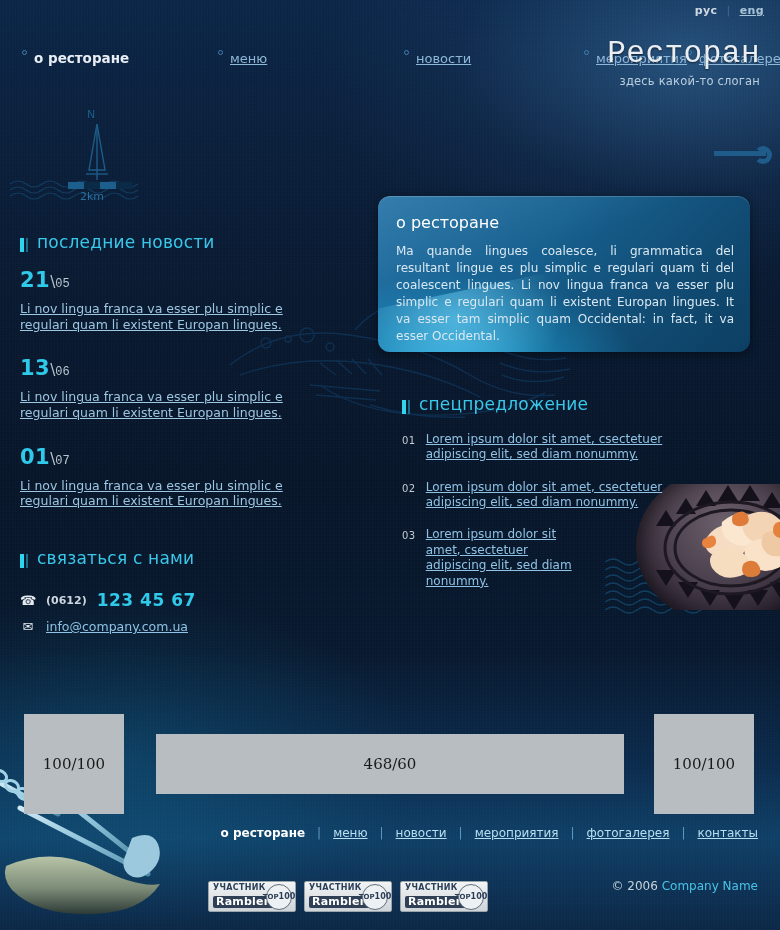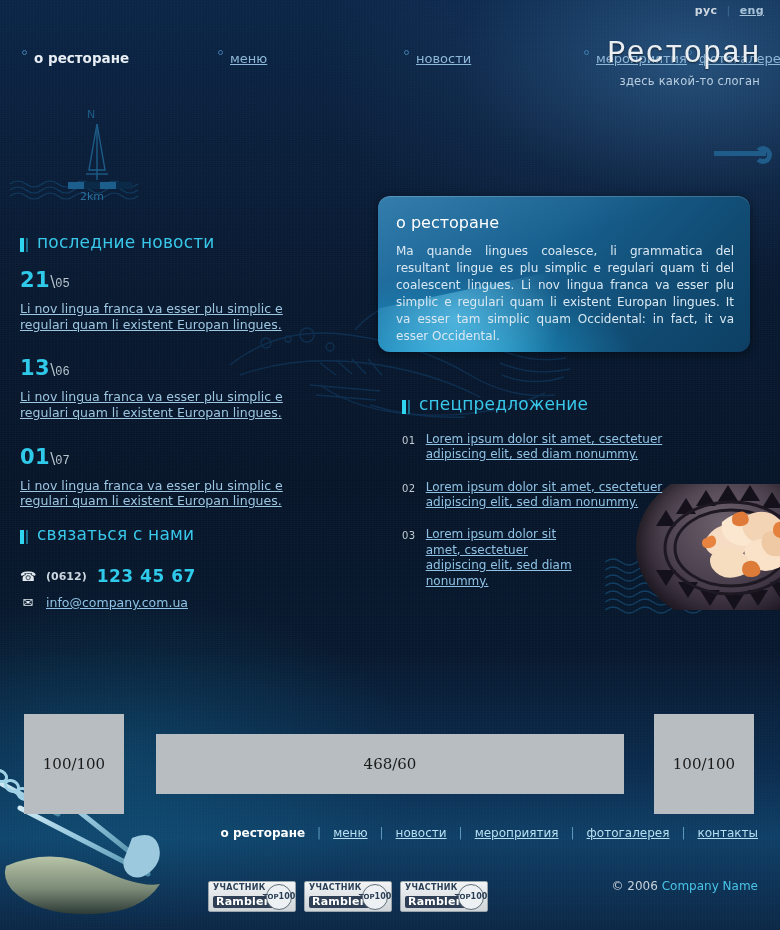--- a/index.html
+++ b/index.html
@@ -125,21 +125,21 @@
     background: radial-gradient(ellipse at 50% 20%, rgba(120,220,255,.55) 0%, rgba(60,170,225,0) 65%);
     transform: rotate(-12deg);
   }
   
   .offers { position: absolute; left: 382px; top: 394px; width: 300px; margin-left: 20px; }
   .offers .list { margin-top: 18px; }
   .offer { display: flex; gap: 10px; margin-bottom: 17px; }
   .offer .num { font-size: 10px; color: #c3cdd6; padding-top: 3px; letter-spacing: .5px; flex: none; }
   .offer a { font-size: 12px; line-height: 1.28; color: #8fc2e4; text-decoration: underline; }
   
-  .contacts { position: absolute; left: 20px; top: 524px; width: 300px; }
+  .contacts { position: absolute; left: 20px; top: 548px; width: 300px; }
   .contacts .rows { margin-top: 22px; }
   .crow { display: flex; align-items: center; gap: 10px; margin-bottom: 9px; }
   .crow .ic { width: 16px; font-size: 13px; color: #e3eaf0; text-align: center; flex: none; }
   .crow .code { font-size: 11px; color: #cdd7df; font-weight: bold; }
   .crow .phone { font-size: 17px; font-weight: bold; color: #2fc9ea; letter-spacing: .5px; }
   .crow a { font-size: 12.5px; color: #8fc2e4; text-decoration: underline; }
   
   .banners { position: absolute; left: 0; top: 714px; width: 780px; height: 100px; }
   .ban {
     position: absolute; background: #b7bdc1; color: #1a1a1a;

